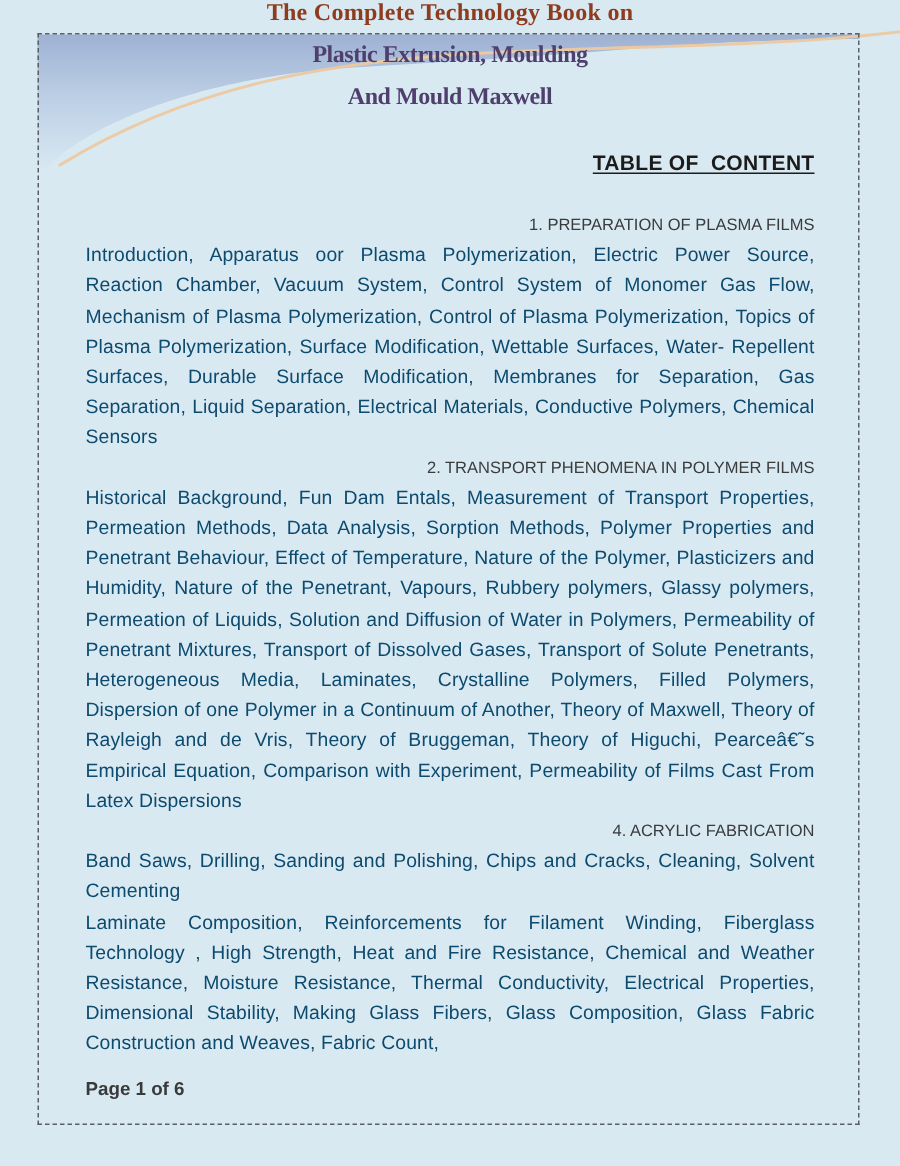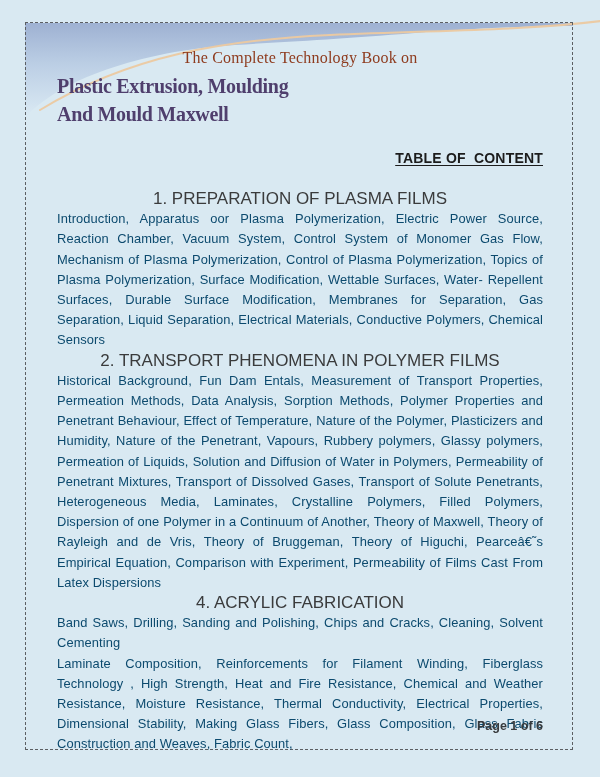--- a/index.html
+++ b/index.html
@@ -18,70 +18,69 @@
     width: 546px; height: 726px;
     border: 1px dashed #5c5f63;
     z-index: 2;
     pointer-events: none;
   }
   .content {
     position: absolute; left: 57px; top: 0; width: 486px;
     z-index: 3;
   }
   .title-series {
-    padding-top: 49px;
     text-align: center;
     font-family: "Liberation Serif", serif;
-    font-weight: normal;
+    font-weight: bold;
     font-size: 16px;
     color: #8e3b1e;
     letter-spacing: 0.2px;
   }
   .title-main {
+    text-align: center;
     font-family: "Liberation Serif", serif;
     font-weight: bold;
-    font-size: 20px;
+    font-size: 16px;
     line-height: 28px;
     color: #4f3f6d;
     letter-spacing: -0.3px;
   }
   .title-main.first { margin-top: 5px; }
   .toc-heading {
     margin-top: 21px;
     text-align: right;
   }
   .toc-heading span {
     font-weight: bold;
     font-size: 14px;
     color: #1c1c1c;
     letter-spacing: 0.2px;
     white-space: pre;
     text-decoration: underline;
     text-underline-offset: 2px;
   }
   .sections { margin-top: 22px; }
   .sec-heading {
-    font-size: 17px;
+    font-size: 11px;
     line-height: 20.2px;
     color: #3a3b3c;
-    text-align: center;
+    text-align: right;
   }
   .sec-body {
     margin: 0;
     font-size: 12.9px;
     line-height: 20.2px;
     color: #0c4a6e;
     text-align: justify;
     text-justify: inter-word;
     letter-spacing: 0.1px;
   }
   .footer {
     position: absolute; left: 57px; top: 719px; width: 486px;
     z-index: 3;
-    text-align: right;
     font-weight: bold;
     font-size: 12.5px;
     color: #383a3c;
   }
 </style>
 </head>
 <body>
 
 <svg class="header-wave-svg" width="600" height="135" viewBox="0 0 600 135" aria-hidden="true">
   <defs>

